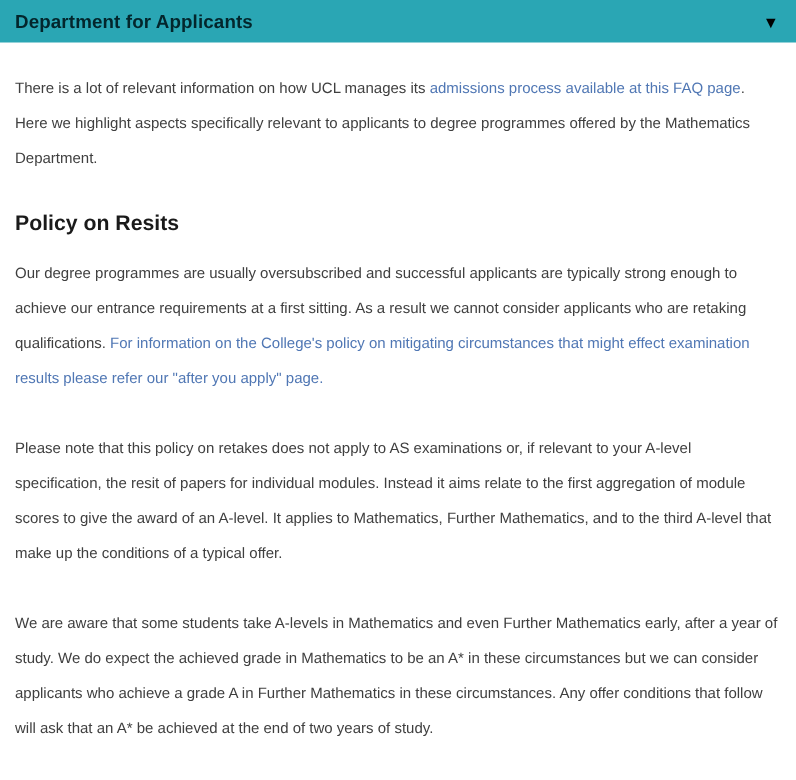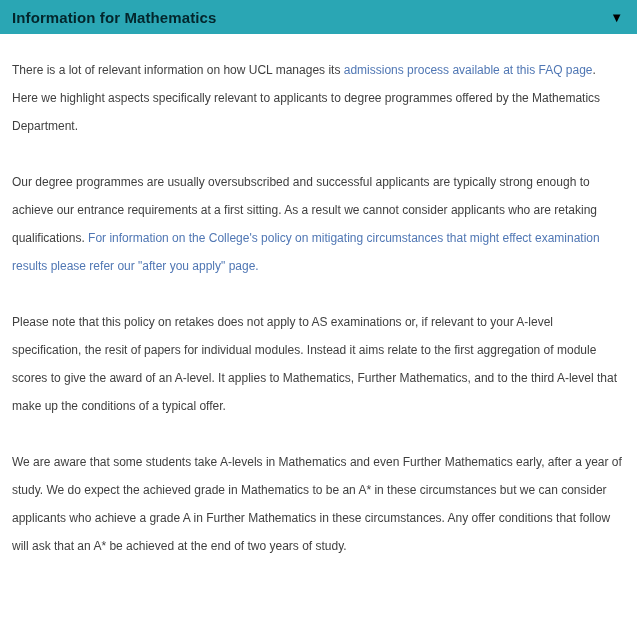--- a/index.html
+++ b/index.html
@@ -57,28 +57,29 @@
     margin: 26px 0 12px 0;
     line-height: 22px;
   }
 </style>
 </head>
 <body>
 
 <div class="page">
 
   <div class="accordion-header">
-    <span class="accordion-title">Information for Mathematics</span>
+    <span class="accordion-title">Department for Applicants</span>
     <span class="accordion-caret">▼</span>
   </div>
 
   <div class="content">
 
     <p class="para"><span>There is a lot of relevant information on how UCL manages its </span><a class="inline-link">admissions process available at this FAQ page</a><span>. Here we highlight aspects specifically relevant to applicants to degree programmes offered by the Mathematics Department.</span></p>
 
+    <h2 class="section-heading">Policy on Resits</h2>
 
     <p class="para"><span>Our degree programmes are usually oversubscribed and successful applicants are typically strong enough to achieve our entrance requirements at a first sitting. As a result we cannot consider applicants who are retaking qualifications. </span><a class="inline-link">For information on the College's policy on mitigating circumstances that might effect examination results please refer our "after you apply" page.</a></p>
 
     <p class="para">Please note that this policy on retakes does not apply to AS examinations or, if relevant to your A-level specification, the resit of papers for individual modules. Instead it aims relate to the first aggregation of module scores to give the award of an A-level. It applies to Mathematics, Further Mathematics, and to the third A-level that make up the conditions of a typical offer.</p>
 
     <p class="para">We are aware that some students take A-levels in Mathematics and even Further Mathematics early, after a year of study. We do expect the achieved grade in Mathematics to be an A* in these circumstances but we can consider applicants who achieve a grade A in Further Mathematics in these circumstances. Any offer conditions that follow will ask that an A* be achieved at the end of two years of study.</p>
 
   </div>
 
 </div>

